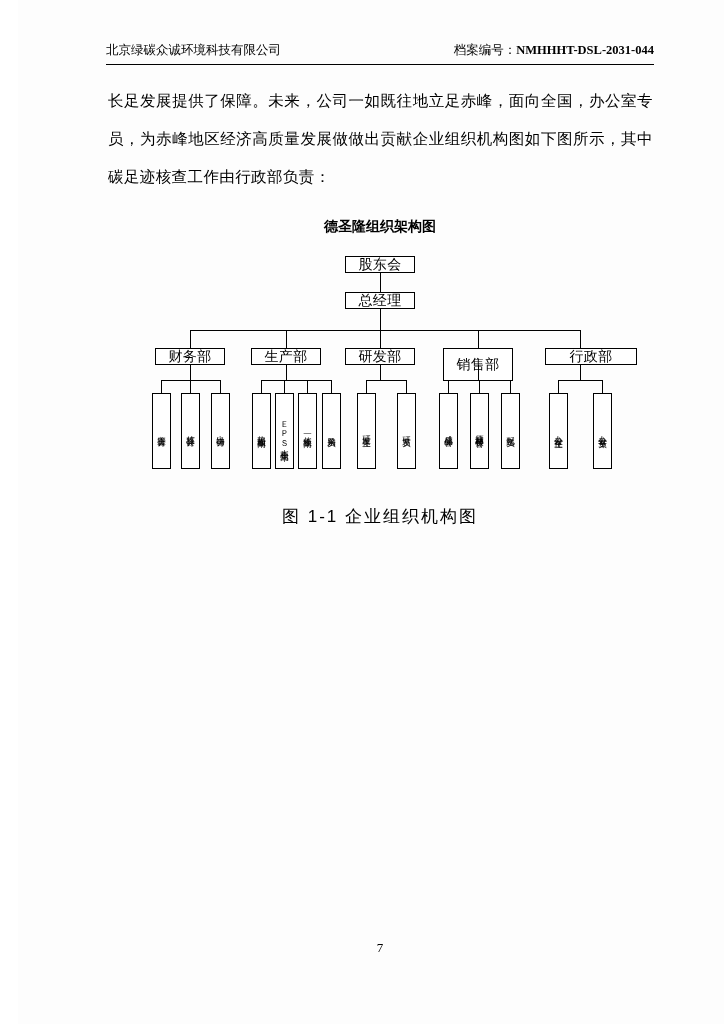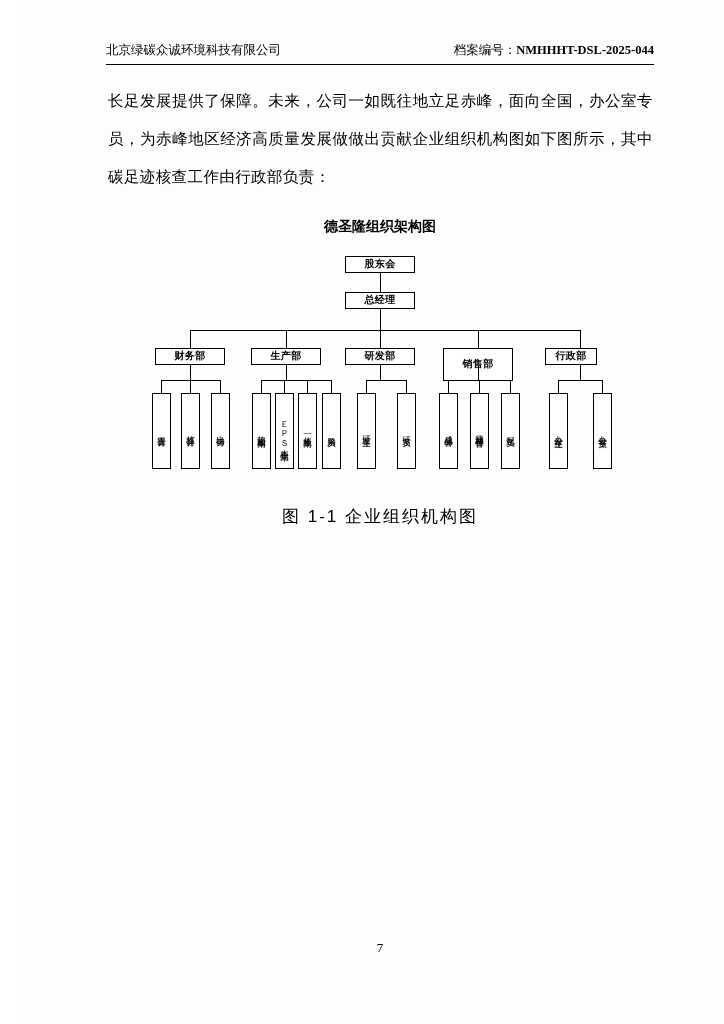--- a/index.html
+++ b/index.html
@@ -85,23 +85,22 @@
     box-sizing: border-box;
     display: flex;
     align-items: center;
     justify-content: center;
     font-size: 8.5px;
     font-family: "Liberation Sans", sans-serif;
     line-height: 1.05;
     text-align: center;
   }
   .node.top {
-    font-size: 10px;
+    font-size: 14px;
     letter-spacing: 0.3px;
-    font-weight: bold;
   }
   .node.vert {
     writing-mode: vertical-rl;
     text-orientation: upright;
     font-size: 8.5px;
     letter-spacing: 1px;
     padding: 2px 0;
   }
   .line {
     position: absolute;
@@ -132,21 +131,21 @@
   }
 </style>
 </head>
 <body>
 
 <div class="page">
 
   <div class="header">
     <div class="header-left">北京绿碳众诚环境科技有限公司</div>
     <div class="header-right">
-      <span>档案编号：</span><span class="code">NMHHHT-DSL-2025-044</span>
+      <span>档案编号：</span><span class="code">NMHHHT-DSL-2031-044</span>
     </div>
   </div>
 
   <div class="para">长足发展提供了保障。未来，公司一如既往地立足赤峰，面向全国，办公室专员，为赤峰地区经济高质量发展做做出贡献企业组织机构图如下图所示，其中碳足迹核查工作由行政部负责：</div>
 
   <div class="chart-title">德圣隆组织架构图</div>
 
   <div class="org">
 
     <div class="node top" style="left:327px; top:8px; width:70px; height:17px;">股东会</div>
@@ -162,21 +161,21 @@
     <div class="line vline" style="left:172px; top:82px; height:18px;"></div>
     <div class="line vline" style="left:268px; top:82px; height:18px;"></div>
     <div class="line vline" style="left:362px; top:82px; height:18px;"></div>
     <div class="line vline" style="left:460px; top:82px; height:18px;"></div>
     <div class="line vline" style="left:562px; top:82px; height:18px;"></div>
 
     <div class="node top" style="left:137px; top:100px; width:70px; height:17px;">财务部</div>
     <div class="node top" style="left:233px; top:100px; width:70px; height:17px;">生产部</div>
     <div class="node top" style="left:327px; top:100px; width:70px; height:17px;">研发部</div>
     <div class="node top" style="left:425px; top:100px; width:70px; height:33px;">销售部</div>
-    <div class="node top" style="left:527px; top:100px; width:52px; height:17px;">行政部</div>
+    <div class="node top" style="left:527px; top:100px; width:92px; height:17px;">行政部</div>
 
     <div class="line vline" style="left:172px; top:117px; height:15px;"></div>
     <div class="line hline" style="left:143px; top:132px; width:59px;"></div>
     <div class="line vline" style="left:143px; top:132px; height:13px;"></div>
     <div class="line vline" style="left:172px; top:132px; height:13px;"></div>
     <div class="line vline" style="left:202px; top:132px; height:13px;"></div>
     <div class="node vert" style="left:134px; top:145px; width:19px; height:76px;">主管会计</div>
     <div class="node vert" style="left:163px; top:145px; width:19px; height:76px;">核算会计</div>
     <div class="node vert" style="left:193px; top:145px; width:19px; height:76px;">出纳会计</div>
 

